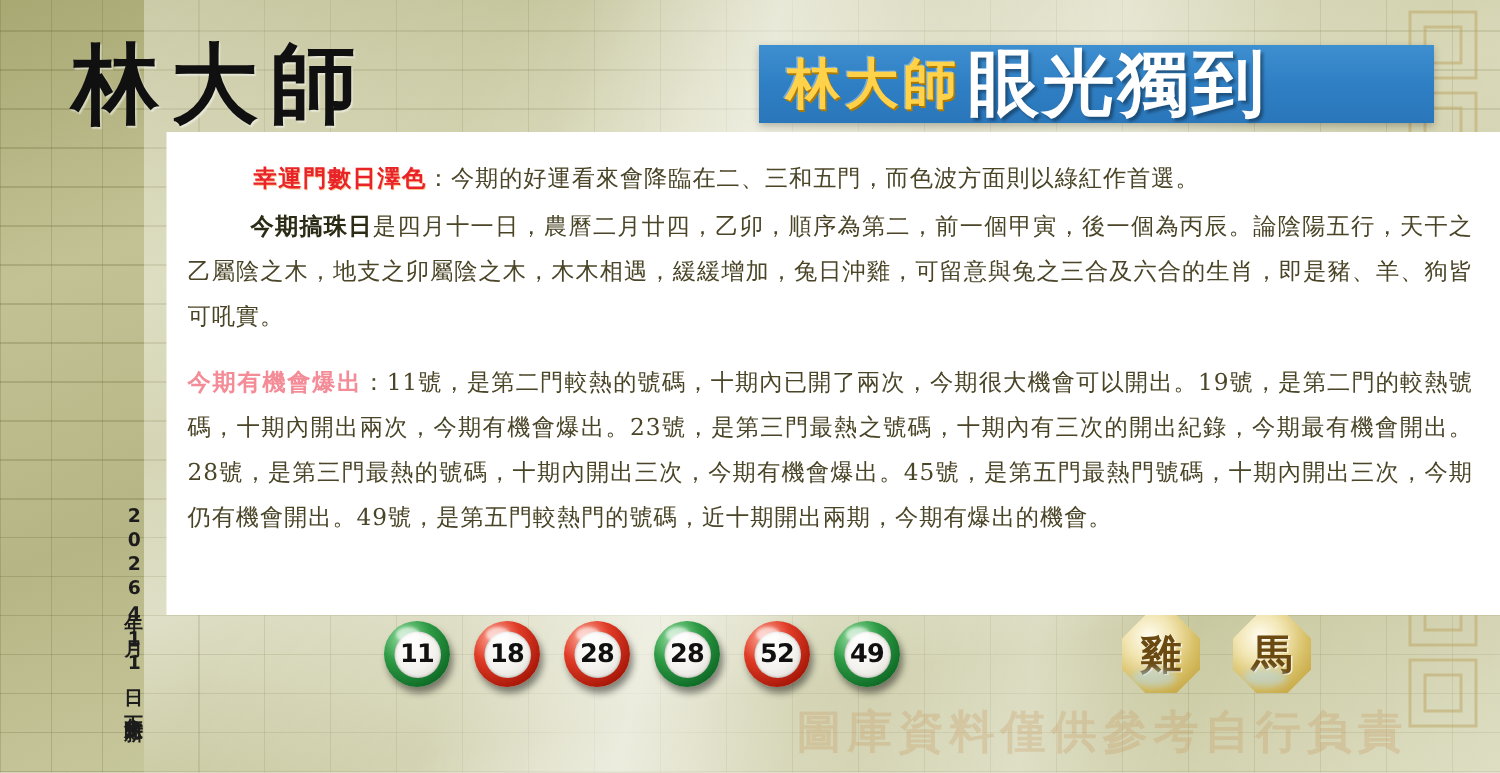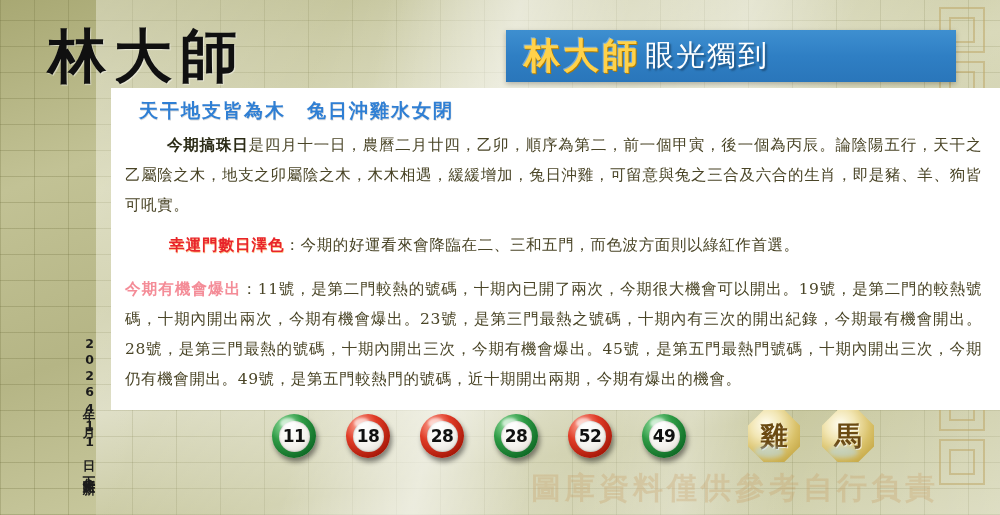--- a/index.html
+++ b/index.html
@@ -56,21 +56,21 @@
   .banner-inner{
     display:flex;align-items:center;height:52px;padding-left:18px;
   }
   .banner .part1{
     font-size:36px;font-weight:bold;letter-spacing:3px;
     color:#ffd24a;
     text-shadow:1px 1px 0 #b07a00, -1px -1px 0 rgba(255,255,255,0.35);
     font-family:"DejaVu Sans","Liberation Sans",sans-serif;
   }
   .banner .part2{
-    font-size:29px;font-weight:normal;letter-spacing:2px;
+    font-size:48px;font-weight:bold;letter-spacing:2px;
     color:#ffffff;margin-left:4px;
     text-shadow:2px 2px 2px rgba(0,0,0,0.35);
     font-family:"DejaVu Sans","Liberation Sans",sans-serif;
   }
   
   .brand{
     position:absolute;left:48px;top:18px;
     font-size:58px;font-weight:bold;letter-spacing:8px;color:#101010;
     font-family:"DejaVu Serif","Liberation Serif",serif;
     text-shadow:1px 1px 1px rgba(255,255,255,0.5);
@@ -112,22 +112,22 @@
   
   .vstamp{
     position:absolute;left:80px;top:336px;
     writing-mode:vertical-rl;text-orientation:upright;
     font-size:12.5px;font-weight:bold;color:#1c1c1c;letter-spacing:1px;
     font-family:"DejaVu Sans","Liberation Sans",sans-serif;
     height:170px;
   }
   
   .balls{
-    position:absolute;left:272px;top:414px;
-    display:flex;gap:30px;align-items:flex-end;
+    position:absolute;left:256px;top:414px;
+    display:flex;gap:16px;align-items:flex-end;
   }
   .ball{
     position:relative;width:44px;height:44px;border-radius:50%;
     display:flex;align-items:center;justify-content:center;
     box-shadow:2px 4px 5px rgba(0,0,0,0.45);
   }
   .ball.green{
     background:radial-gradient(circle at 32% 26%, #9fe3a8 0%, #2e9b45 38%, #0f6b26 78%, #094a19 100%);
   }
   .ball.red{
@@ -217,28 +217,27 @@
   <div class="banner">
     <div class="banner-inner">
       <span class="part1">林大師</span>
       <span class="part2">眼光獨到</span>
     </div>
   </div>
 
   <div class="panel">
     <div class="panel-pad">
 
-      <div class="headline">天干地支皆為木　兔日沖雞水女閉</div>
+
+      <p class="para lucky-line">
+        <span class="lucky-label">幸運門數日澤色</span><span>：今期的好運看來會降臨在二、三和五門，而色波方面則以綠紅作首選。</span>
+      </p>
 
       <p class="para indent">
         <span class="lead">今期搞珠日</span><span>是四月十一日，農曆二月廿四，乙卯，順序為第二，前一個甲寅，後一個為丙辰。論陰陽五行，天干之乙屬陰之木，地支之卯屬陰之木，木木相遇，緩緩增加，兔日沖雞，可留意與兔之三合及六合的生肖，即是豬、羊、狗皆可吼實。</span>
-      </p>
-
-      <p class="para lucky-line">
-        <span class="lucky-label">幸運門數日澤色</span><span>：今期的好運看來會降臨在二、三和五門，而色波方面則以綠紅作首選。</span>
       </p>
 
       <p class="para analysis-block">
         <span class="analysis-label">今期有機會爆出</span><span>：11號，是第二門較熱的號碼，十期內已開了兩次，今期很大機會可以開出。19號，是第二門的較熱號碼，十期內開出兩次，今期有機會爆出。23號，是第三門最熱之號碼，十期內有三次的開出紀錄，今期最有機會開出。28號，是第三門最熱的號碼，十期內開出三次，今期有機會爆出。45號，是第五門最熱門號碼，十期內開出三次，今期仍有機會開出。49號，是第五門較熱門的號碼，近十期開出兩期，今期有爆出的機會。</span>
       </p>
 
 
     </div>
   </div>
 

